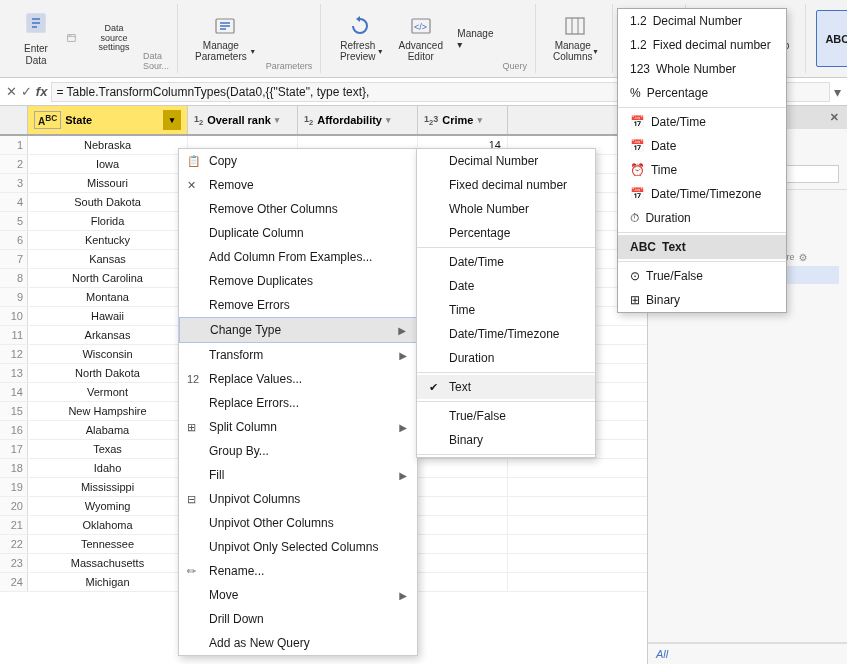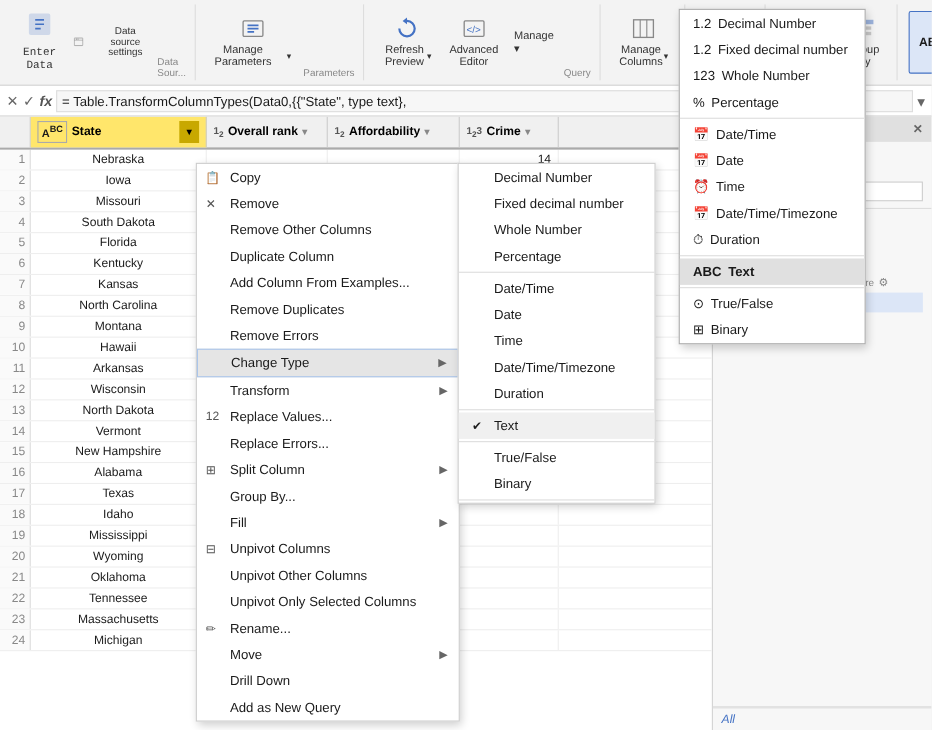--- a/index.html
+++ b/index.html
@@ -32,21 +32,21 @@
       cursor: pointer;
       border: 1px solid transparent;
       border-radius: 2px;
       min-width: 44px;
       font-size: 10px;
       color: #333;
       text-align: center;
       gap: 3px;
     }
     .toolbar-btn .icon { font-size: 20px; color: #444; }
-    .toolbar-btn .label { line-height: 1.2; max-width: 60px; font-family: Liberation Mono, monospace; }
+    .toolbar-btn .label { line-height: 1.2; max-width: 60px; }
     .toolbar-btn-small {
       display: flex;
       align-items: center;
       justify-content: center;
       padding: 2px 5px;
       cursor: pointer;
       font-size: 10px;
       color: #333;
       gap: 18px;
     }
@@ -315,21 +315,21 @@
   </div>
 
   <div class="toolbar-group">
     <div class="toolbar-btn">
       <svg width="22" height="22" viewBox="0 0 22 22">
         <rect x="2" y="4" width="18" height="14" rx="1" fill="none" stroke="#888" stroke-width="1.2"></rect>
         <line x1="6" y1="8" x2="16" y2="8" stroke="#4472c4" stroke-width="1.5"></line>
         <line x1="6" y1="11" x2="16" y2="11" stroke="#4472c4" stroke-width="1.5"></line>
         <line x1="6" y1="14" x2="12" y2="14" stroke="#4472c4" stroke-width="1.5"></line>
       </svg>
-      <div style="display:flex;align-items:center;gap:14px;">
+      <div style="display:flex;align-items:center;gap:4px;">
         <span>Manage Parameters</span>
         <span class="dropdown-arrow">▾</span>
       </div>
     </div>
     <div style="font-size:9px;color:#888;margin-top:auto;padding-bottom:2px;">Parameters</div>
   </div>
 
   <div class="toolbar-group">
     <div class="toolbar-btn">
       <svg width="22" height="22" viewBox="0 0 22 22">

